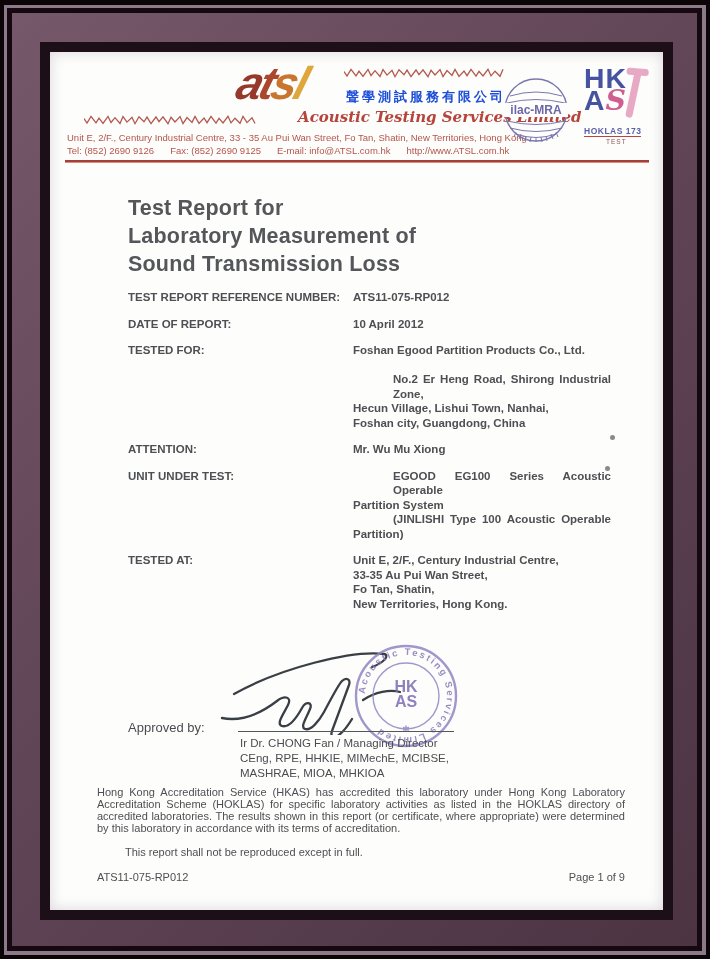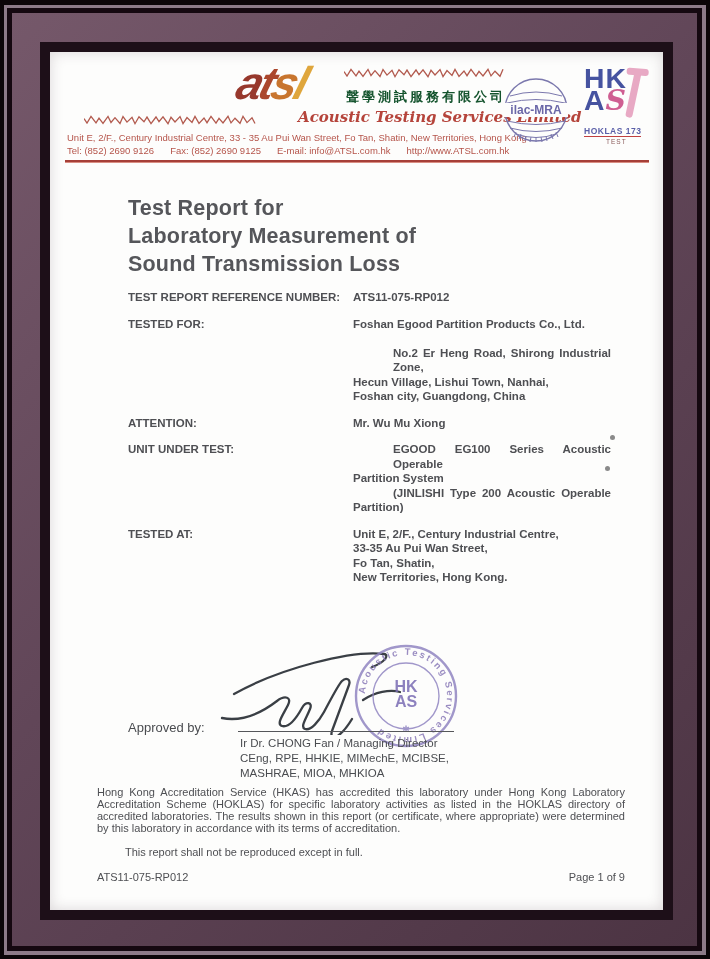--- a/index.html
+++ b/index.html
@@ -21,21 +21,21 @@
   
   .hdr { position:absolute; left:0; top:0; right:0; height:118px; }
   .atsl { position:absolute; left:188px; top:8px; transform:skewX(-16deg);
           font-style:italic; font-weight:bold; font-size:46px; letter-spacing:-3px; line-height:1; }
   .atsl b:nth-child(1){color:#97382c;} .atsl b:nth-child(2){color:#ab472c;}
   .atsl b:nth-child(3){color:#c8752e;} .atsl b:nth-child(4){color:#dfa63c;}
   .zigL { position:absolute; left:34px; top:60px; }
   .zigR { position:absolute; left:294px; top:14px; }
   svg.zig polyline { fill:none; stroke:#b25a4e; stroke-width:1.3; }
   .cjk { position:absolute; left:296px; top:36px; font-size:13px; font-weight:bold;
-         color:#14532d; letter-spacing:3px; white-space:nowrap; }
+         color:#1d4ed8; letter-spacing:3px; white-space:nowrap; }
   .coen { position:absolute; left:248px; top:56px; font-size:15px; font-weight:bold;
           font-style:italic; color:#b5443b; font-family:"DejaVu Serif", serif; white-space:nowrap; }
   .addr { position:absolute; left:17px; top:80px; font-size:9.5px; color:#b5544a; white-space:nowrap; }
   .cont { position:absolute; left:17px; top:93px; font-size:9.5px; color:#b5544a; }
   .cont div { display:inline-block; margin-right:16px; }
   .divider { position:absolute; left:15px; right:14px; top:108px; height:2px;
              background:#a63f38; border-bottom:1px solid #d98d82; }
   
   .ilac { position:absolute; left:452px; top:24px; }
   
@@ -142,41 +142,47 @@
     </div>
 
   <div class="fields">
     <div class="frow">
       <div class="flabel">TEST REPORT REFERENCE NUMBER:</div>
       <div class="fval">
           <div>ATS11-075-RP012</div>
         </div>
     </div>
     <div class="frow">
+      <div class="flabel">DATE OF REPORT:</div>
+      <div class="fval">
+          <div>10 April 2012</div>
+        </div>
+    </div>
+    <div class="frow">
       <div class="flabel">TESTED FOR:</div>
       <div class="fval">
           <div>Foshan Egood Partition Products Co., Ltd.</div>
           <div>&nbsp;</div>
           <div class="jline">No.2 Er Heng Road, Shirong Industrial Zone,</div>
           <div>Hecun Village, Lishui Town, Nanhai,</div>
           <div>Foshan city, Guangdong, China</div>
         </div>
     </div>
     <div class="frow">
       <div class="flabel">ATTENTION:</div>
       <div class="fval">
           <div>Mr. Wu Mu Xiong</div>
         </div>
     </div>
     <div class="frow">
       <div class="flabel">UNIT UNDER TEST:</div>
       <div class="fval">
           <div class="jline">EGOOD EG100 Series Acoustic Operable</div>
           <div>Partition System</div>
-          <div class="jline">(JINLISHI Type 200 Acoustic Operable</div>
+          <div class="jline">(JINLISHI Type 100 Acoustic Operable</div>
           <div>Partition)</div>
         </div>
     </div>
     <div class="frow">
       <div class="flabel">TESTED AT:</div>
       <div class="fval">
           <div>Unit E, 2/F., Century Industrial Centre,</div>
           <div>33-35 Au Pui Wan Street,</div>
           <div>Fo Tan, Shatin,</div>
           <div>New Territories, Hong Kong.</div>

